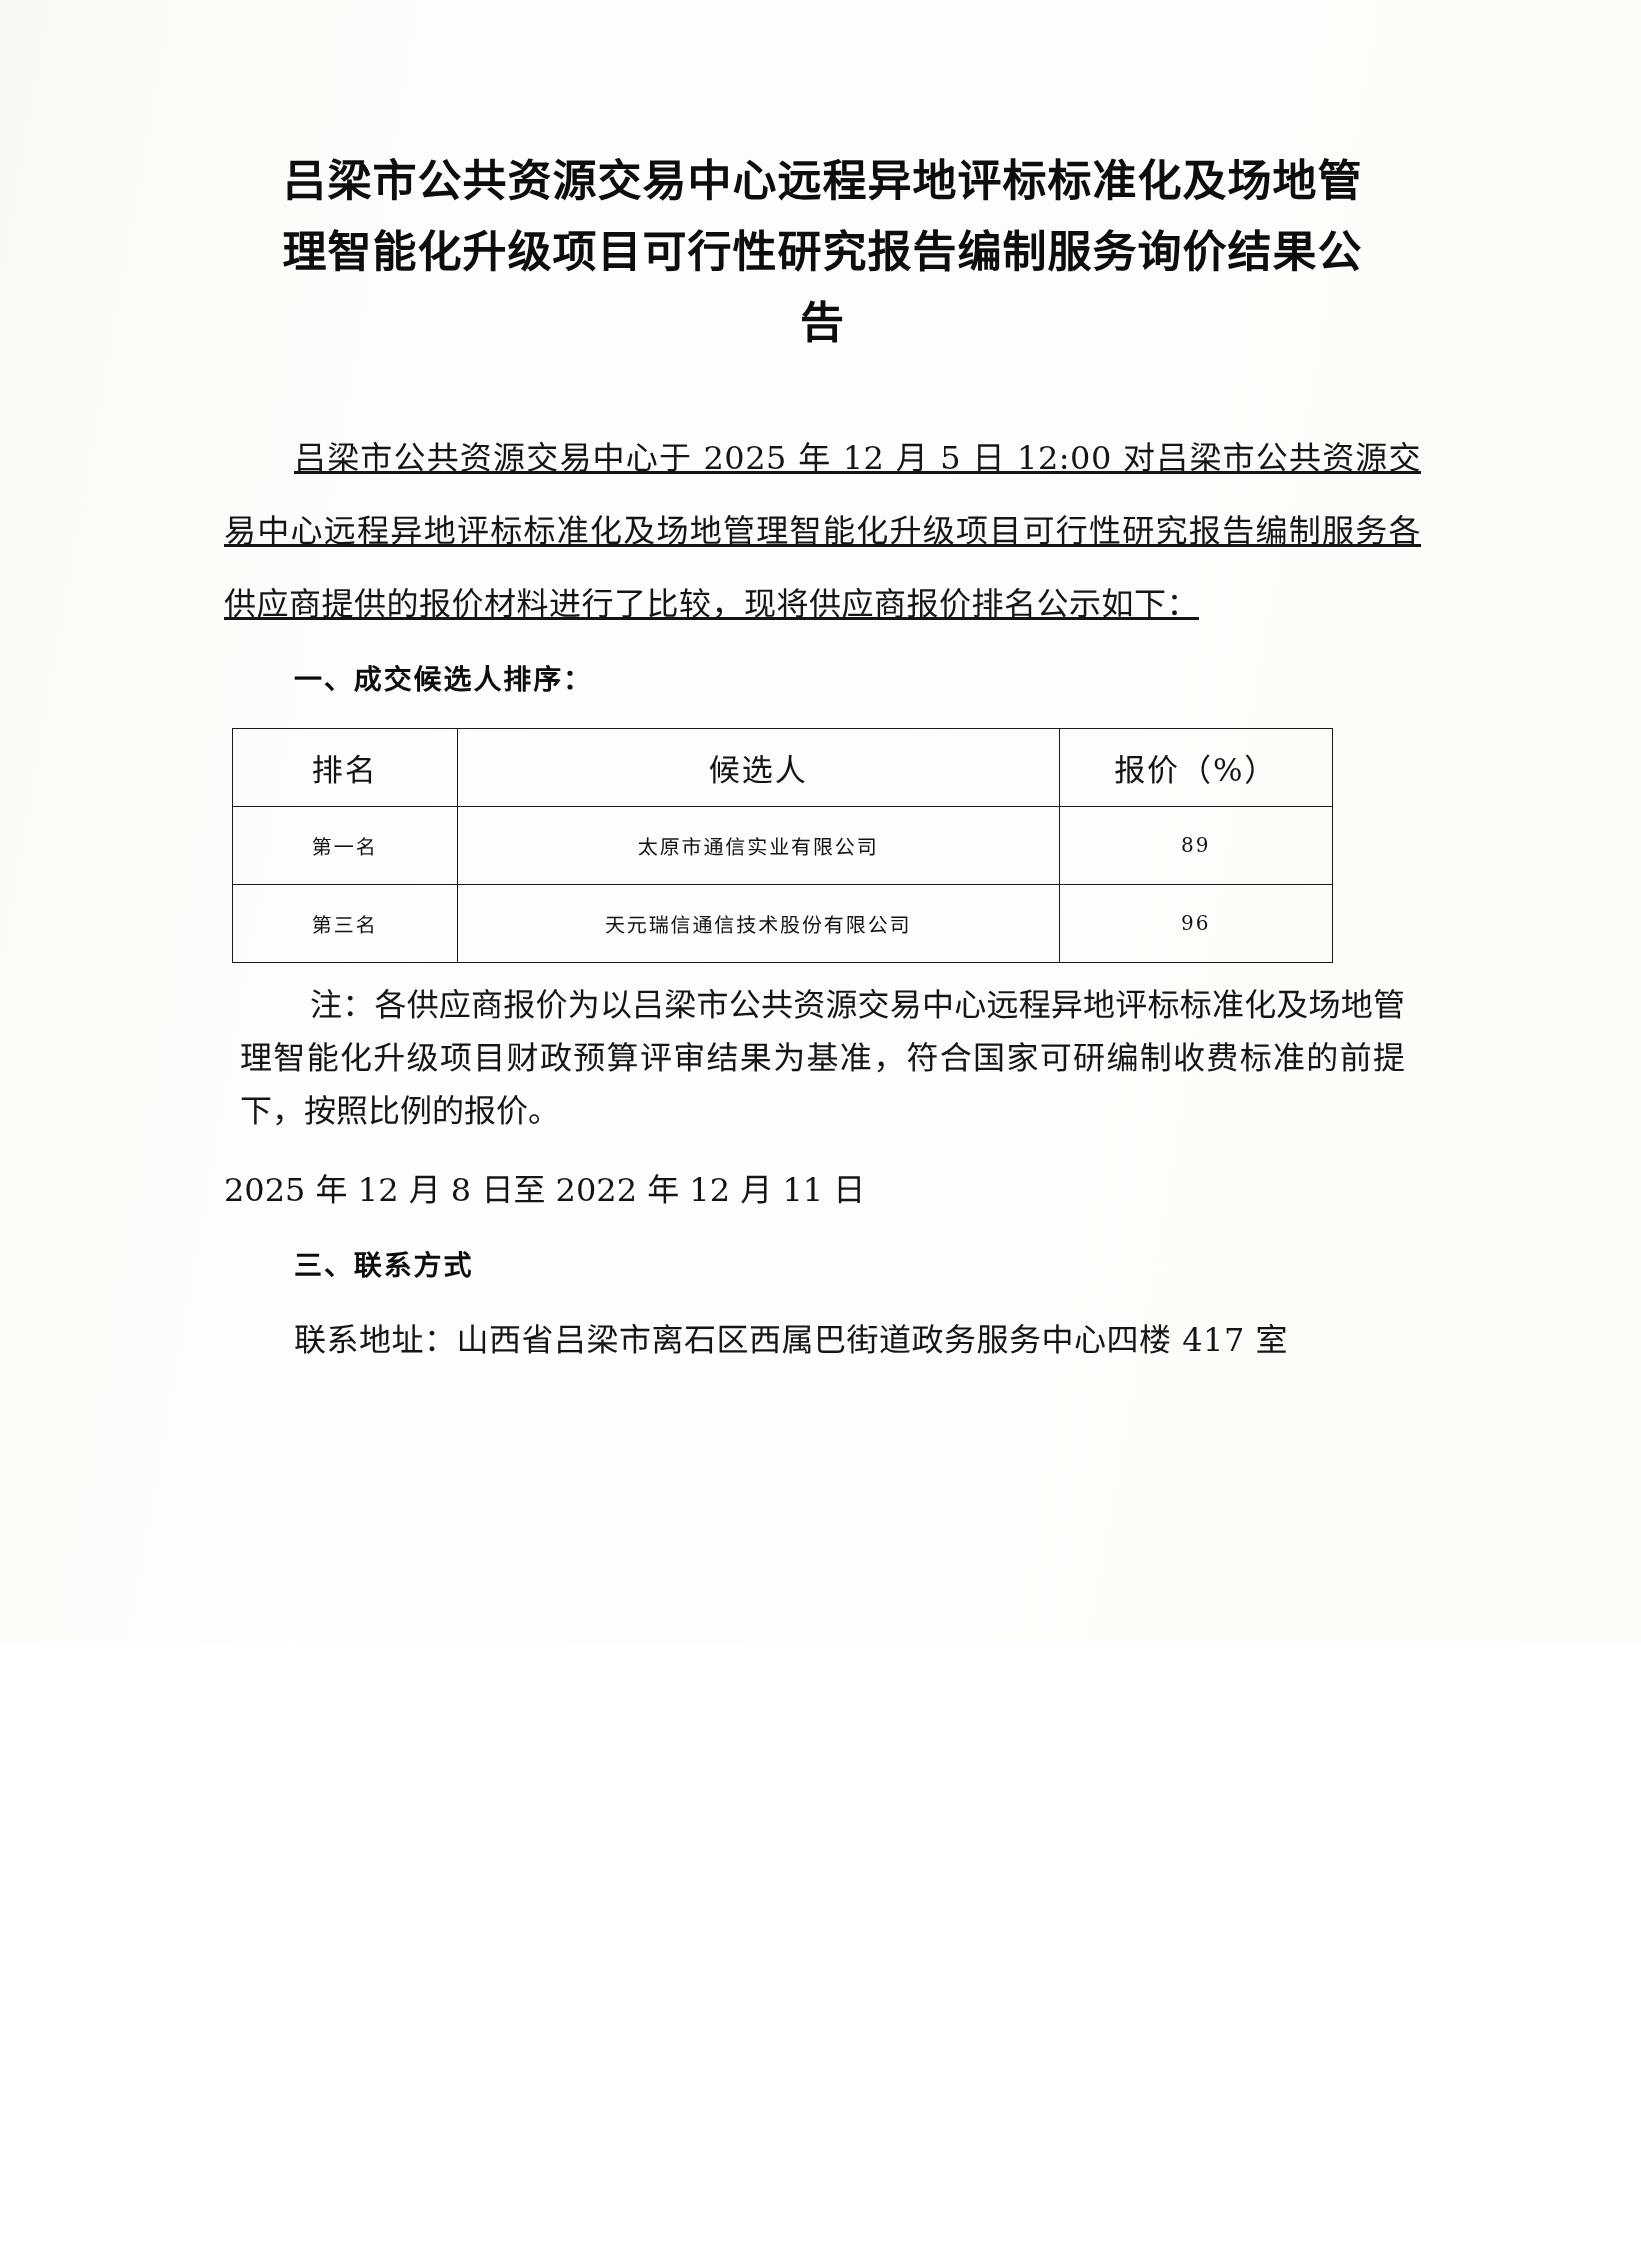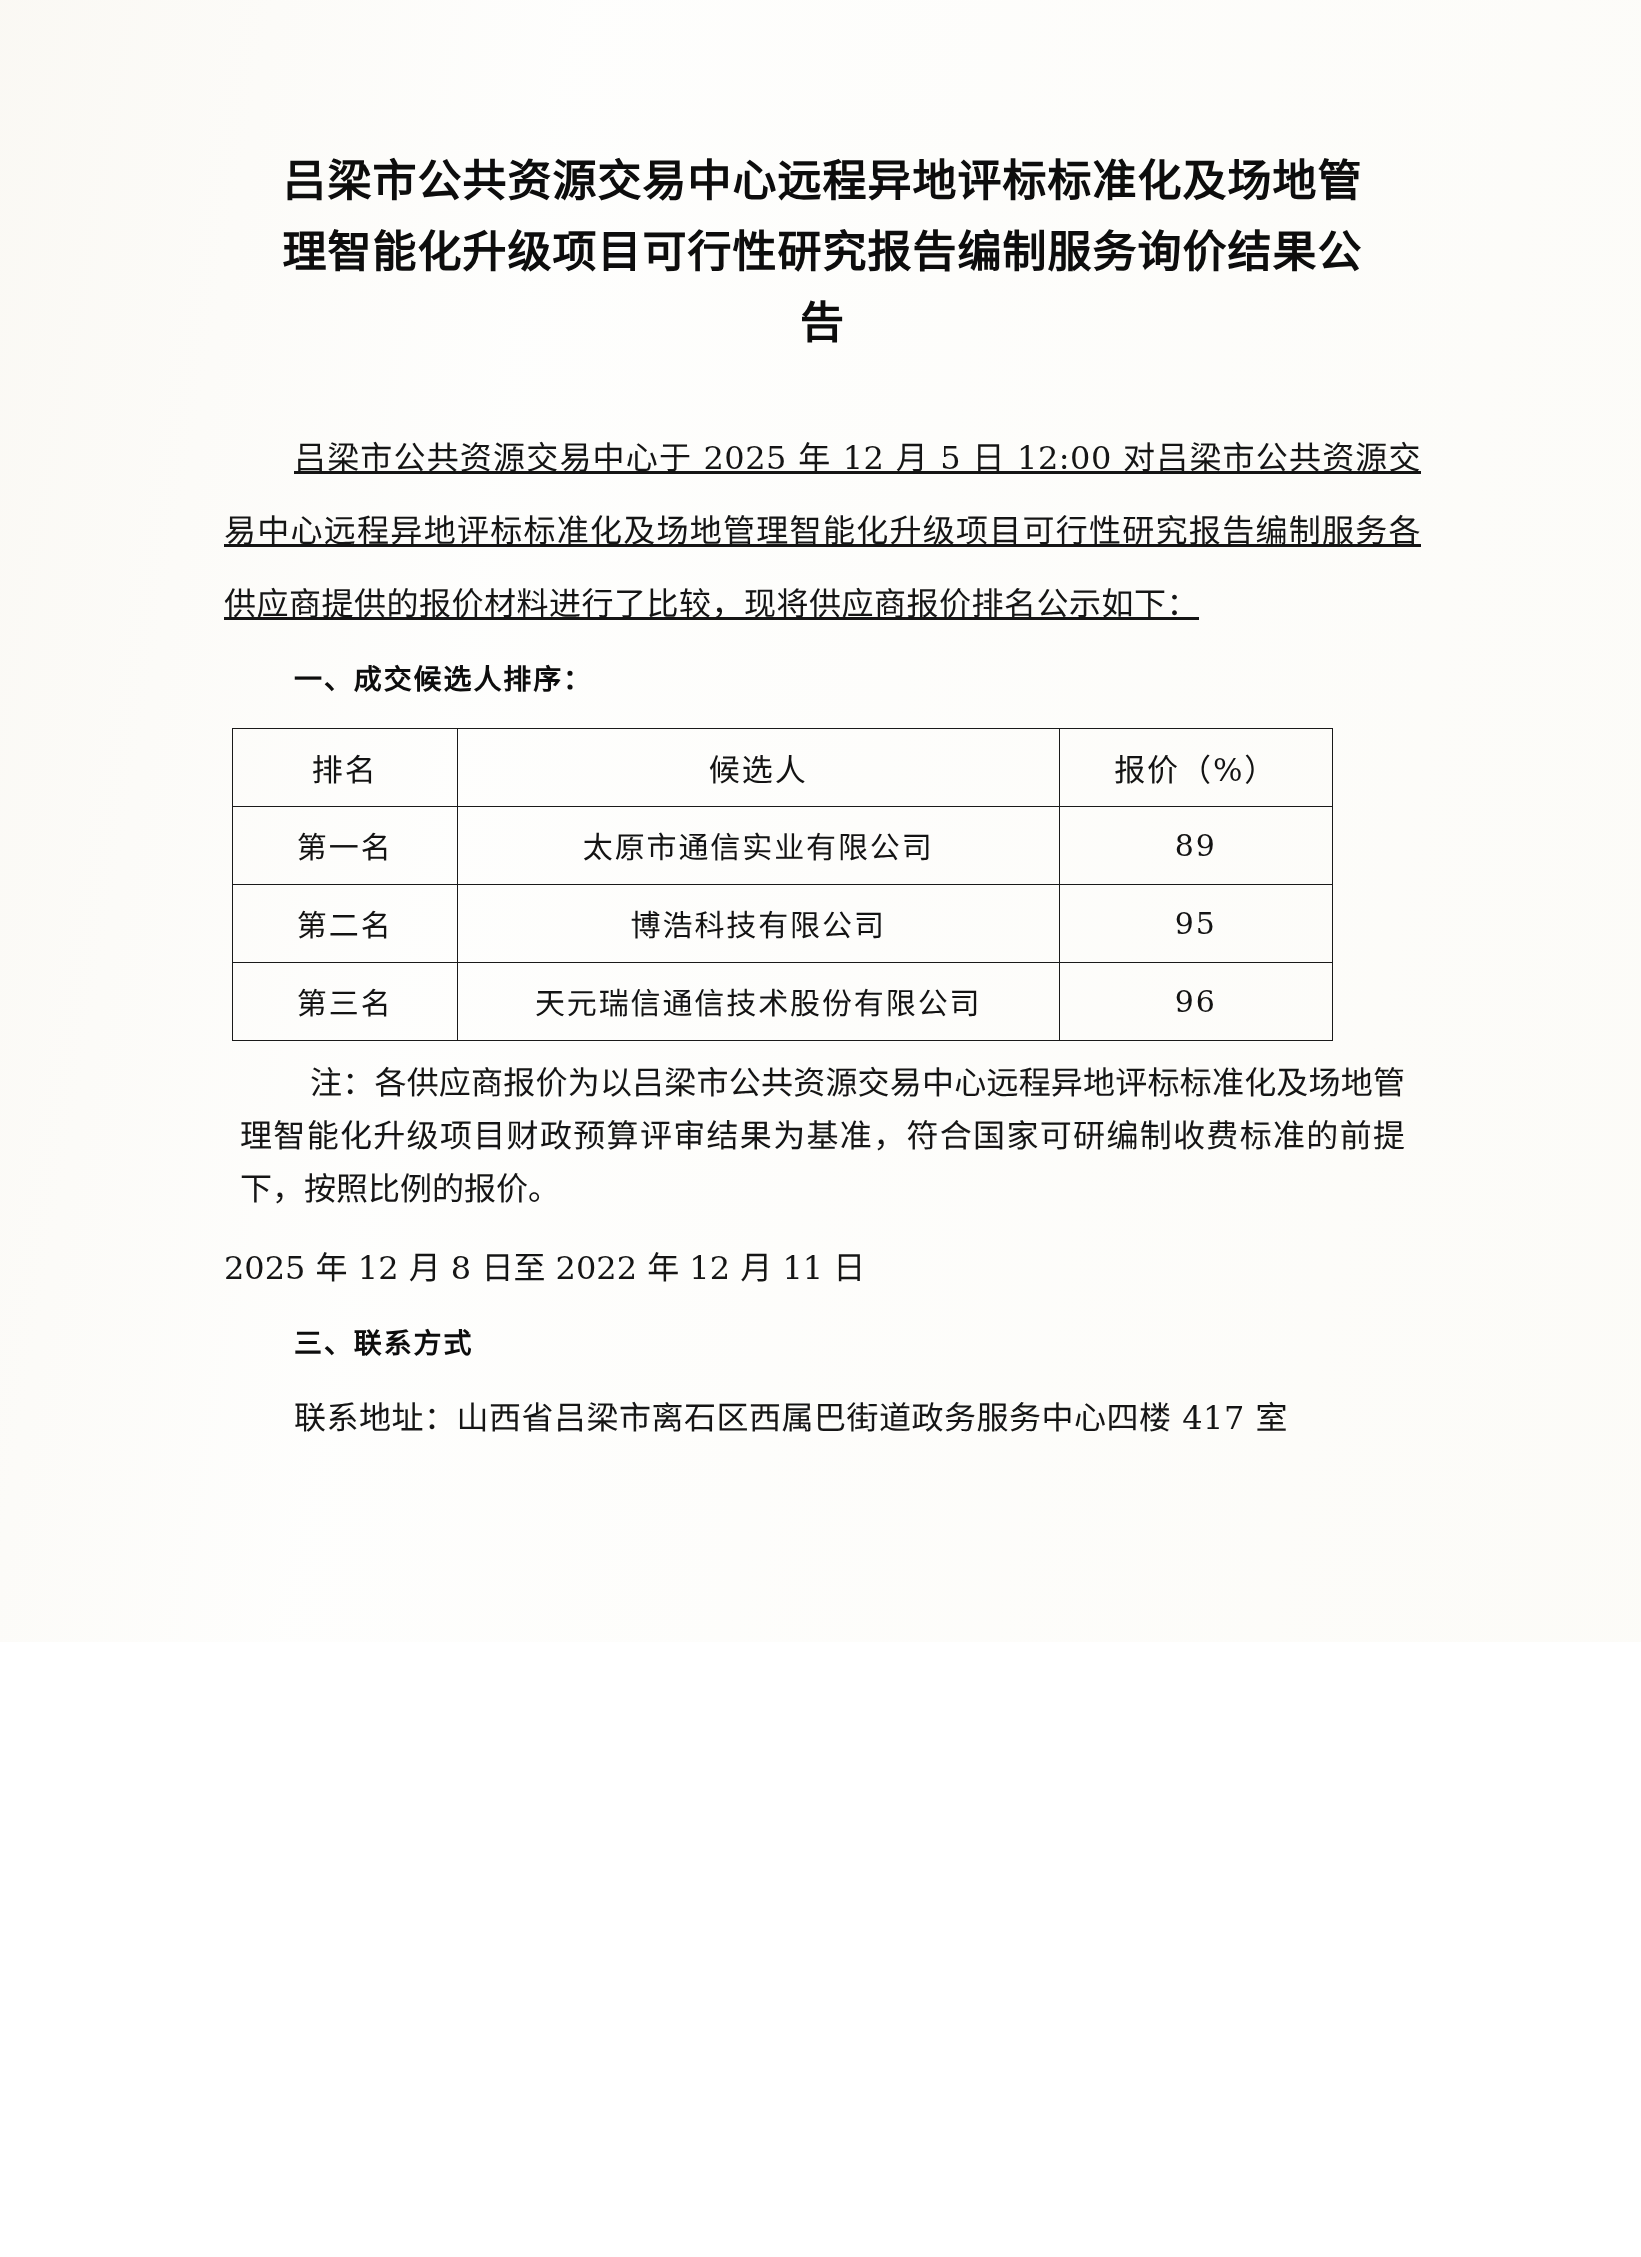--- a/index.html
+++ b/index.html
@@ -71,21 +71,21 @@
   .gap-before-p1 { margin-top: 64px; text-decoration: underline; }
 
   table.rank-table {
     border-collapse: collapse;
     width: 1091px;
     margin: 9.7px 0 9.7px 7.7px;
     table-layout: fixed;
   }
   table.rank-table td, table.rank-table th {
     border: 1.9px solid #1a1a1a;
-    font-size: 30px;
+    font-size: 20px;
     text-align: center;
     height: 75px;
     font-weight: normal;
     letter-spacing: 1.9px;
     color: #131313;
     font-family: "DejaVu Serif", "Liberation Serif", serif;
   }
   table.rank-table th {
     font-size: 31px;
   }
@@ -131,25 +131,20 @@
           <th class="col-price">报价（%）</th>
         </tr>
       </thead>
       <tbody>
         <tr>
           <td>第一名</td>
           <td>太原市通信实业有限公司</td>
           <td>89</td>
         </tr>
         <tr>
-          <td>第二名</td>
-          <td>博浩科技有限公司</td>
-          <td>95</td>
-        </tr>
-        <tr>
           <td>第三名</td>
           <td>天元瑞信通信技术股份有限公司</td>
           <td>96</td>
         </tr>
       </tbody>
     </table>
 
     <p class="note-para">注：各供应商报价为以吕梁市公共资源交易中心远程异地评标标准化及场地管理智能化升级项目财政预算评审结果为基准，符合国家可研编制收费标准的前提下，按照比例的报价。</p>
 
 

